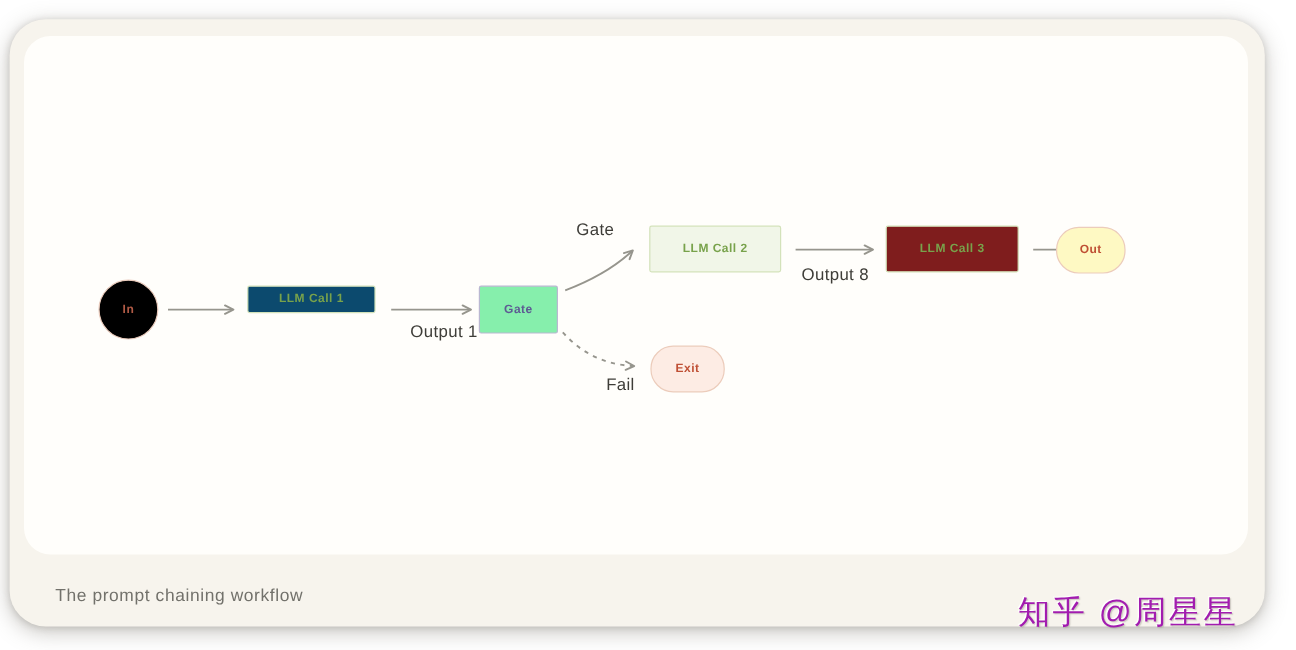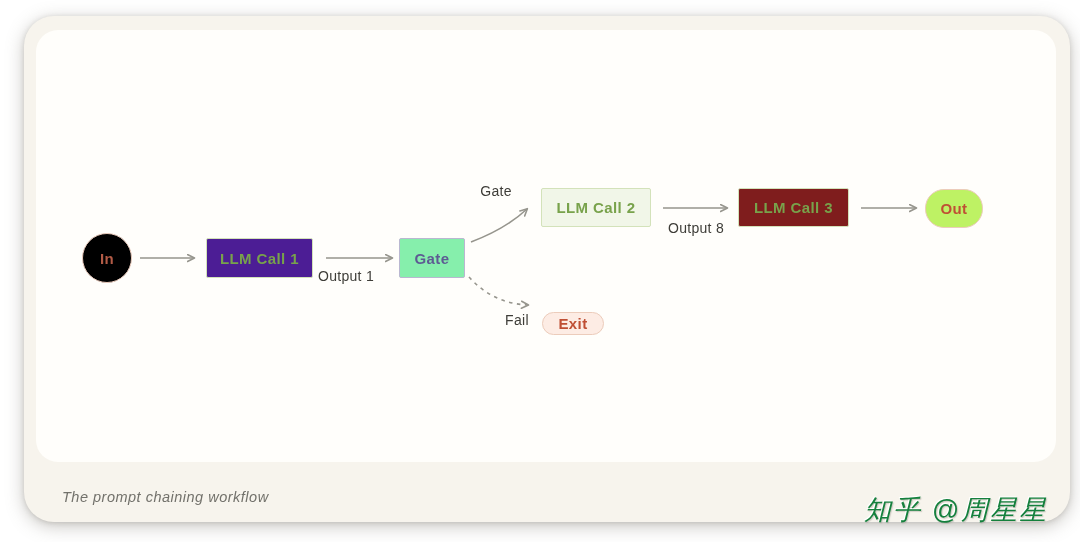--- a/index.html
+++ b/index.html
@@ -3,55 +3,54 @@
 <meta charset="utf-8">
 <style>
   html,body { margin:0; padding:0; }
   body {
     width:1080px; height:542px;
     background:#ffffff;
     font-family:"Liberation Sans","DejaVu Sans",sans-serif;
     position:relative; overflow:hidden;
   }
   .card {
-    position:absolute; left:24px; top:16px;
+    position:absolute; left:8px; top:16px;
     width:1046px; height:506px;
     background:#f7f4ed;
     border-radius:30px;
     box-shadow:0 4px 18px rgba(110,105,95,.38), 0 1px 5px rgba(110,105,95,.22);
-    font-style:italic;
   }
   .panel {
     position:absolute; left:12px; top:14px;
     width:1020px; height:432px;
     background:#fffefb;
     border-radius:22px;
   }
   .diagram { position:absolute; inset:0; }
   .edges-svg { position:absolute; left:0; top:0; width:1080px; height:542px; pointer-events:none; }
   .node {
     position:absolute; box-sizing:border-box;
     display:flex; align-items:center; justify-content:center;
-    font-weight:bold; font-size:15px; letter-spacing:.4px;
+    font-weight:bold; font-size:10px; letter-spacing:.4px;
     border:1.5px solid transparent;
   }
   .node.circle { border-radius:50%; }
   .node.pill   { border-radius:19px; }
   .node.rect   { border-radius:2px; }
   .edge-label {
     position:absolute; font-size:14px; color:#3e3d38;
     letter-spacing:.3px; white-space:nowrap; text-align:center;
   }
   .caption {
     position:absolute; left:38px; top:473px;
     font-size:14.5px; color:#72716b; letter-spacing:.5px;
   }
   .watermark {
     position:absolute; right:22px; top:476px;
-    font-size:27px; color:#15803d; letter-spacing:2px;
+    font-size:27px; color:#a21caf; letter-spacing:2px;
     text-shadow:-1px -1px 0 rgba(255,255,255,.95), 1px 1px 1px rgba(150,147,138,.45);
     white-space:nowrap;
   }
 </style>
 </head>
 <body>
 
 <div class="card">
   <div class="panel"></div>
   <div class="caption">The prompt chaining workflow</div>
@@ -69,26 +68,26 @@
         <path d="M140,258 L194,258" fill="none" stroke="#96958d" stroke-width="1.6" marker-end="url(#arrowhead)"></path>
         <path d="M326,258 L392,258" fill="none" stroke="#96958d" stroke-width="1.6" marker-end="url(#arrowhead)"></path>
         <path d="M471,242 C492,234 511,224 527,209" fill="none" stroke="#96958d" stroke-width="1.6" marker-end="url(#arrowhead)"></path>
         <path d="M663,208 L727,208" fill="none" stroke="#96958d" stroke-width="1.6" marker-end="url(#arrowhead)"></path>
         <path d="M861,208 L916,208" fill="none" stroke="#96958d" stroke-width="1.6" marker-end="url(#arrowhead)"></path>
         <path d="M469,277 C485,295 505,304 528,305" fill="none" stroke="#96958d" stroke-width="1.6" marker-end="url(#arrowhead)" stroke-dasharray="3.5,4.5"></path>
       </g>
   </svg>
   <div id="node-layer">
       <div class="node circle" style="left: 82px; top: 233px; width: 50px; height: 50px; background: #000000; border-color: rgb(233, 202, 187); color: rgb(178, 91, 70);">In</div>
-      <div class="node rect" style="left: 206px; top: 238px; width: 107px; height: 40px; background: #4c1d95; border-color: rgb(211, 226, 186); color: rgb(120, 162, 75);">LLM Call 1</div>
+      <div class="node rect" style="left: 206px; top: 238px; width: 107px; height: 23px; background: #0c4a6e; border-color: rgb(211, 226, 186); color: rgb(120, 162, 75);">LLM Call 1</div>
       <div class="node rect" style="left: 399px; top: 238px; width: 66px; height: 40px; background: #86efac; border-color: rgb(186, 183, 209); color: rgb(93, 91, 147);">Gate</div>
       <div class="node rect" style="left: 541px; top: 188px; width: 110px; height: 39px; background: rgb(241, 246, 232); border-color: rgb(211, 226, 186); color: rgb(120, 162, 75);">LLM Call 2</div>
       <div class="node rect" style="left: 738px; top: 188px; width: 111px; height: 39px; background: #7f1d1d; border-color: rgb(211, 226, 186); color: rgb(120, 162, 75);">LLM Call 3</div>
-      <div class="node pill" style="left: 925px; top: 189px; width: 58px; height: 39px; background: #bef264; border-color: rgb(236, 204, 187); color: rgb(191, 79, 52);">Out</div>
-      <div class="node pill" style="left: 542px; top: 288px; width: 62px; height: 23px; background: rgb(253, 236, 228); border-color: rgb(236, 204, 187); color: rgb(191, 79, 52); margin-top: 24px;">Exit</div>
+      <div class="node pill" style="left: 880px; top: 189px; width: 58px; height: 39px; background: #fef9c3; border-color: rgb(236, 204, 187); color: rgb(191, 79, 52);">Out</div>
+      <div class="node pill" style="left: 542px; top: 288px; width: 62px; height: 39px; background: rgb(253, 236, 228); border-color: rgb(236, 204, 187); color: rgb(191, 79, 52);">Exit</div>
     </div>
   <div id="label-layer">
-      <div class="edge-label" style="left: 308px; top: 268px; width: 76px;">Output 1</div>
+      <div class="edge-label" style="left: 332px; top: 268px; width: 76px;">Output 1</div>
       <div class="edge-label" style="left: 476px; top: 183px; width: 40px;">Gate</div>
       <div class="edge-label" style="left: 500px; top: 312px; width: 34px;">Fail</div>
       <div class="edge-label" style="left: 658px; top: 220px; width: 76px;">Output 8</div>
     </div>
 </div>
 
 </body></html>

